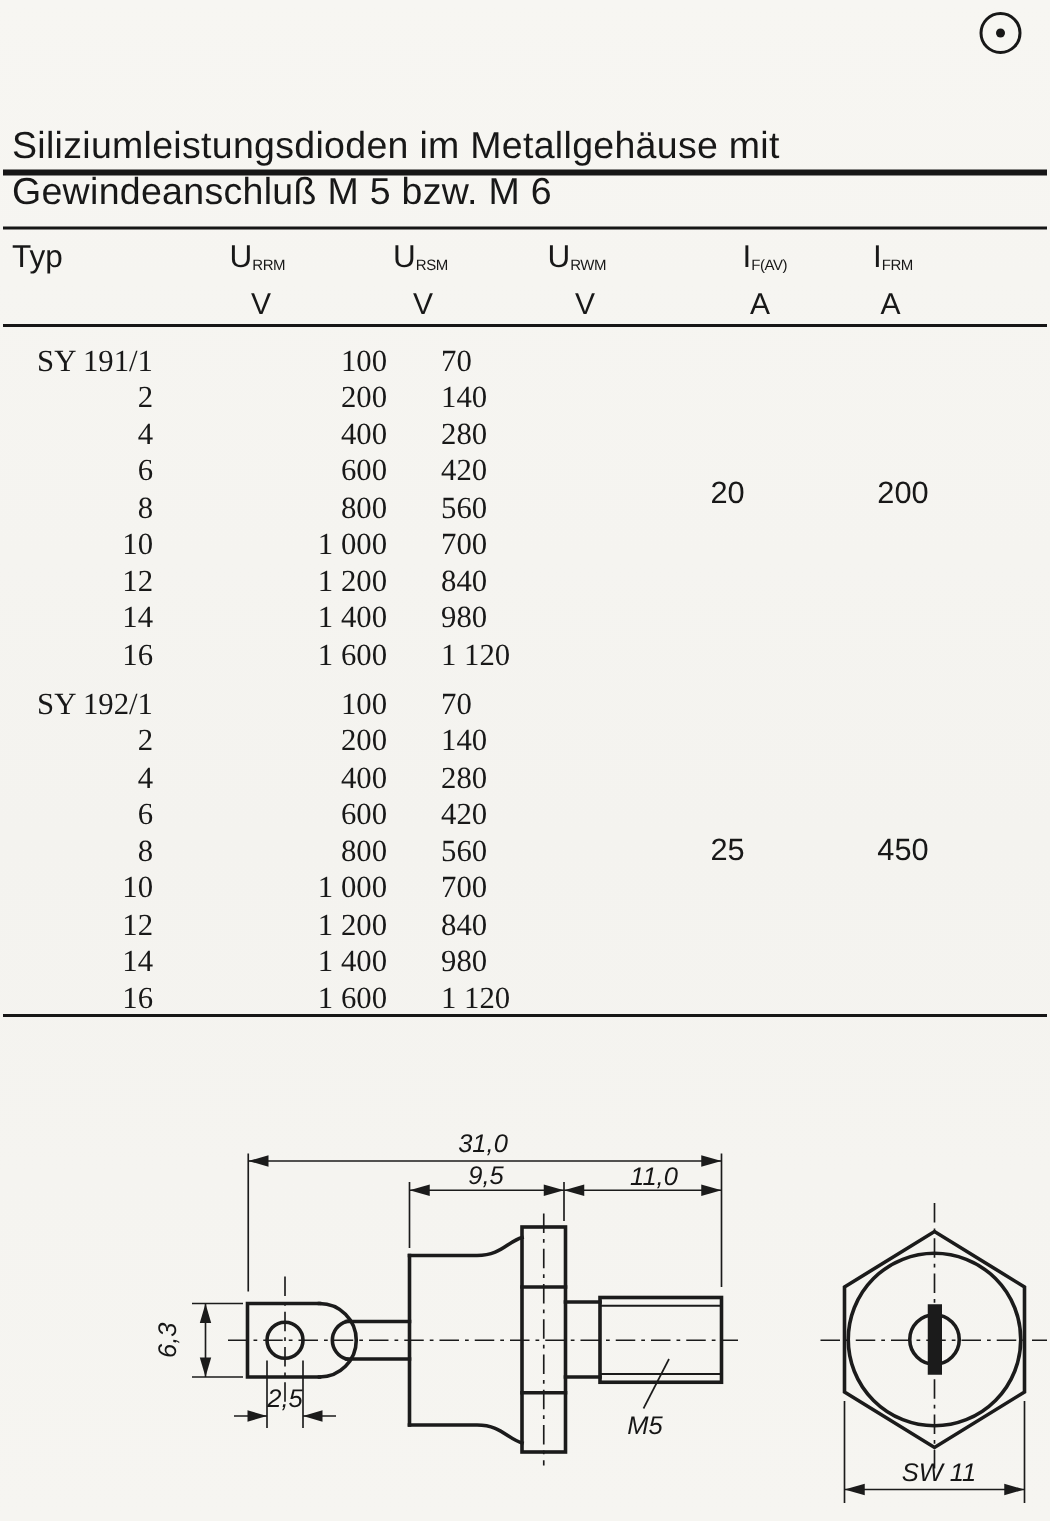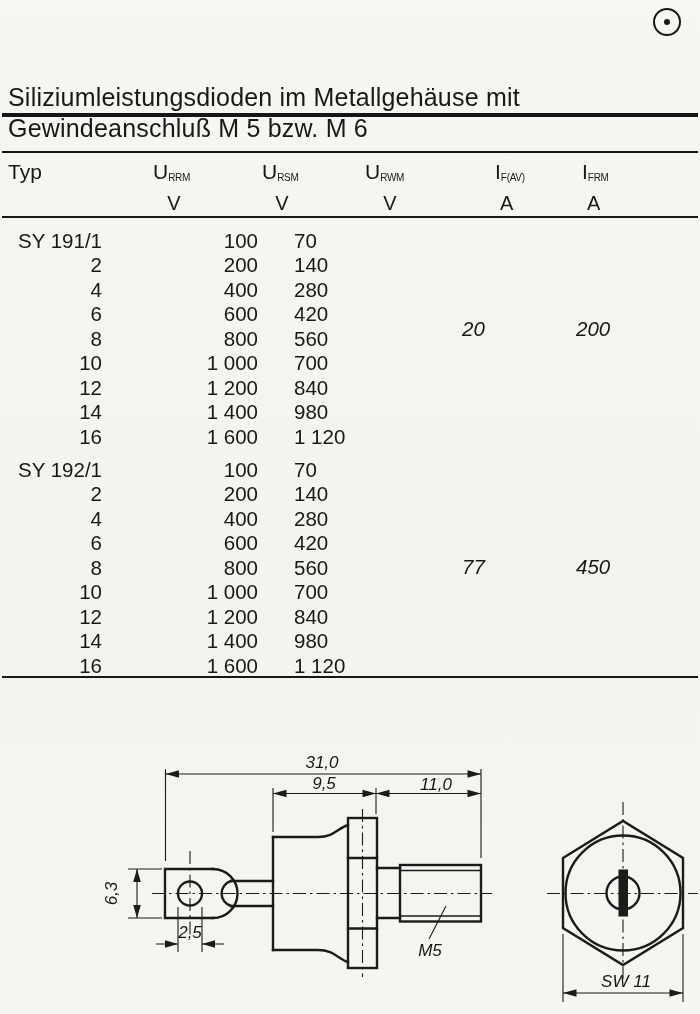--- a/index.html
+++ b/index.html
@@ -28,29 +28,29 @@
   .typ-h{left:8px;}
   .hc{text-align:left;}
   .hc1{left:153px;width:50px;}
   .hc2{left:262px;width:48px;}
   .hc3{left:365px;width:58px;}
   .hc4{left:475px;width:46px;margin-left:20px;}
   .hc5{left:582px;width:42px;}
   .uu{text-align:center;padding-right:8px;}
   .ui{text-align:left;padding-left:5px;}
   
-  .rows{position:absolute;left:0;width:700px;}
+  .rows{position:absolute;left:0;width:700px;font-family:Liberation Serif, serif;}
   .g1{top:228.5px;}
   .g2{top:457.5px;}
   .trow{position:relative;height:24.5px;}
   .trow span{position:absolute;top:0;font-size:20.5px;line-height:24.5px;white-space:pre;}
   .ct{left:4px;width:98px;text-align:right;}
   .cv1{left:150px;width:108px;text-align:right;}
   .cv2{left:294px;width:110px;text-align:left;}
-  .shared{position:absolute;font-size:20.5px;text-align:left;font-style:italic;}
+  .shared{position:absolute;font-size:20.5px;text-align:center;}
   .s-ifav1{left:462px;top:317px;width:46px;}
   .s-ifrm1{left:576px;top:317px;width:52px;}
   .s-ifav2{left:462px;top:555px;width:46px;}
   .s-ifrm2{left:576px;top:555px;width:52px;}
   
   .drawing{position:absolute;left:0;top:690px;width:700px;height:324px;}
   .ln{stroke:#1b1b1b;stroke-width:2.4;fill:none;stroke-linecap:square;}
   .md{stroke:#1b1b1b;stroke-width:1.4;fill:none;}
   .tn{stroke:#1b1b1b;stroke-width:1.1;fill:none;}
   .cl{stroke:#1b1b1b;stroke-width:1.1;fill:none;stroke-dasharray:13 4 2.5 4;}
@@ -188,21 +188,21 @@
         <span class="ct">14</span>
         <span class="cv1">1 400</span>
         <span class="cv2">980</span>
       </div>
     <div class="trow">
         <span class="ct">16</span>
         <span class="cv1">1 600</span>
         <span class="cv2">1 120</span>
       </div>
   </div>
-  <span class="shared s-ifav2">77</span>
+  <span class="shared s-ifav2">25</span>
   <span class="shared s-ifrm2">450</span>
 
   <svg class="drawing" viewBox="0 690 700 324">
 
     <g>
 
       <path class="cl" d="M152 893.5 H492"></path>
       <path class="cl" d="M190 851 V936"></path>
       <path class="cl" d="M362.5 809 V977"></path>
 

